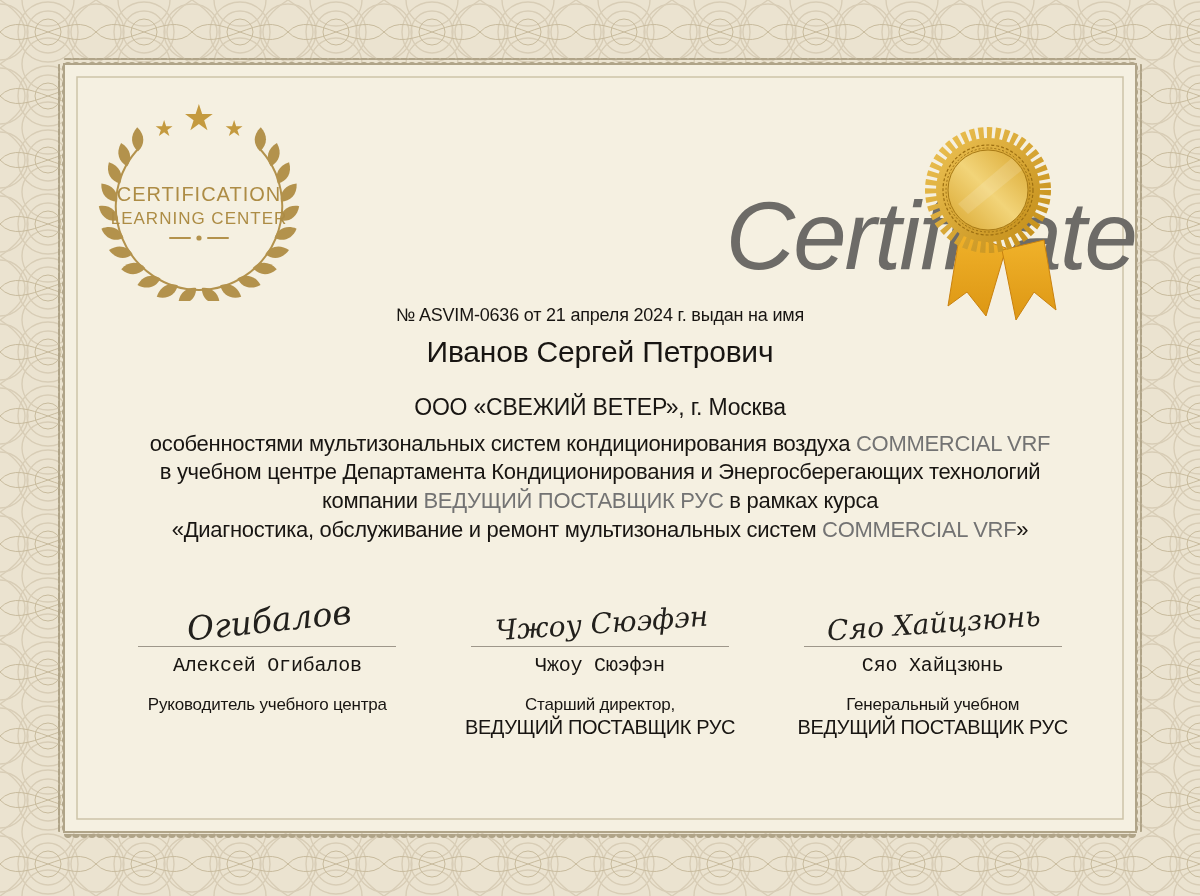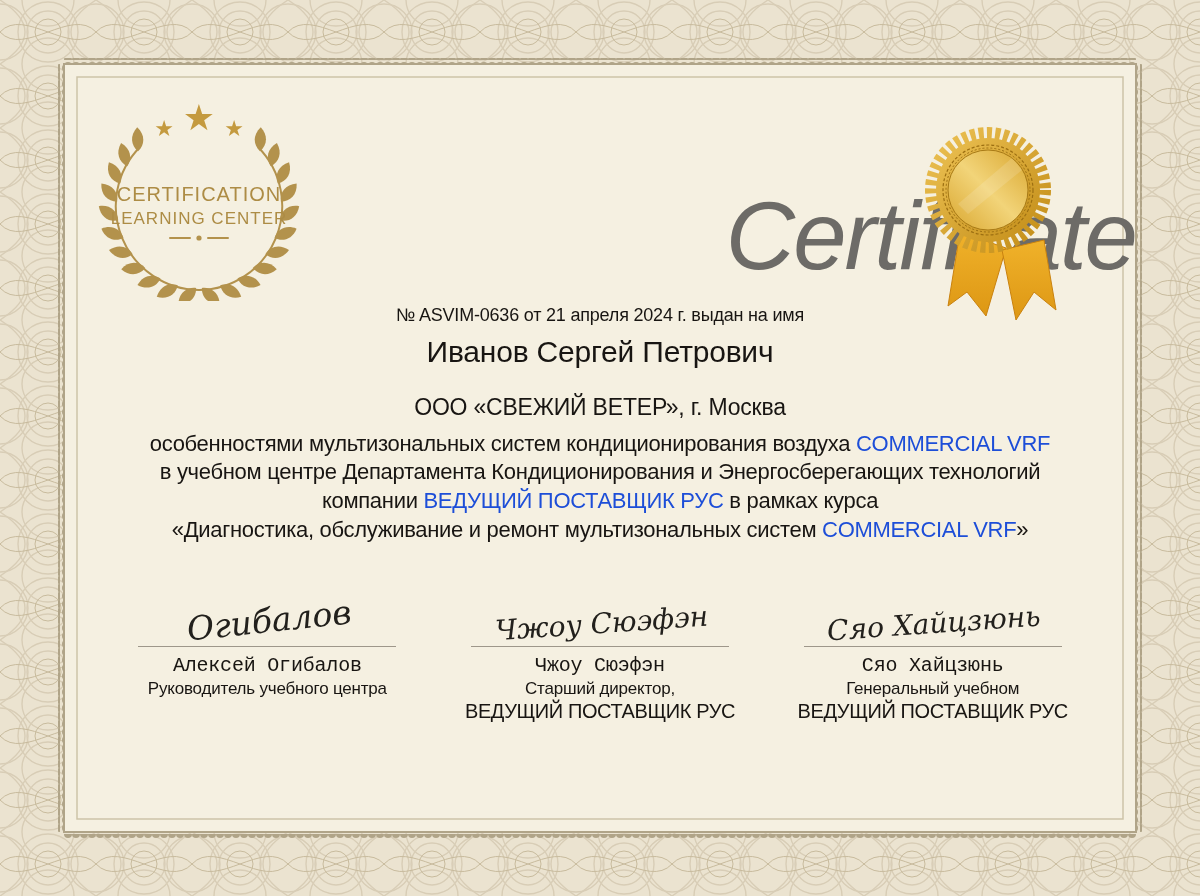--- a/index.html
+++ b/index.html
@@ -15,36 +15,36 @@
   .logo-wrap{position:absolute;left:20px;top:22px;width:230px;height:215px;z-index:3;}
   .medal-wrap{position:absolute;right:66px;top:38px;width:160px;height:228px;z-index:3;}
   .cert-title{
     margin-top:122px;font-size:96px;line-height:1.05;font-style:italic;
     font-weight:400;color:#6d6b67;letter-spacing:-2px;text-align:right;
   }
   .issue-line{margin-top:18px;font-size:18px;letter-spacing:-0.2px;}
   .recipient-name{margin-top:9px;font-size:30px;letter-spacing:-0.2px;}
   .org-line{margin-top:25px;font-size:23px;letter-spacing:-0.2px;}
   .body-par{margin-top:9px;font-size:22px;line-height:1.3;letter-spacing:-0.3px;}
-  .hl{color:#1d4ed8;text-align:center;}
+  .hl{color:#737373;text-align:center;}
   .sig-row{
     display:flex;justify-content:space-between;align-items:flex-start;
     margin-top:24px;padding:0 46px;gap:18px;
   }
   .sig-col{flex:1;min-width:0;}
   .sig-script{
     font-family:"DejaVu Serif",serif;font-style:italic;font-size:33px;
     height:72px;display:flex;align-items:flex-end;justify-content:center;
     transform:rotate(-6deg);color:#22201c;white-space:nowrap;
   }
   .sig-col:nth-child(2) .sig-script,
   .sig-col:nth-child(3) .sig-script{font-size:28px;transform:rotate(-4deg);}
   .sig-line{border:none;border-top:1px solid #9e978a;width:82%;margin:6px auto 7px;}
   .sig-name{font-size:20px;letter-spacing:-0.2px;font-family:Liberation Mono, monospace;}
-  .sig-role{font-size:17px;margin-top:2px;letter-spacing:-0.2px;}
+  .sig-role{font-size:17px;margin-top:18px;letter-spacing:-0.2px;}
   .sig-company{font-size:20px;margin-top:1px;letter-spacing:-0.4px;}
 </style>
 </head>
 <body>
 
 <div class="certificate">
 
   <svg class="frame-svg" width="1200" height="896" viewBox="0 0 1200 896" xmlns="http://www.w3.org/2000/svg">
     <defs>
       <pattern id="guil" width="96" height="64" patternUnits="userSpaceOnUse">

